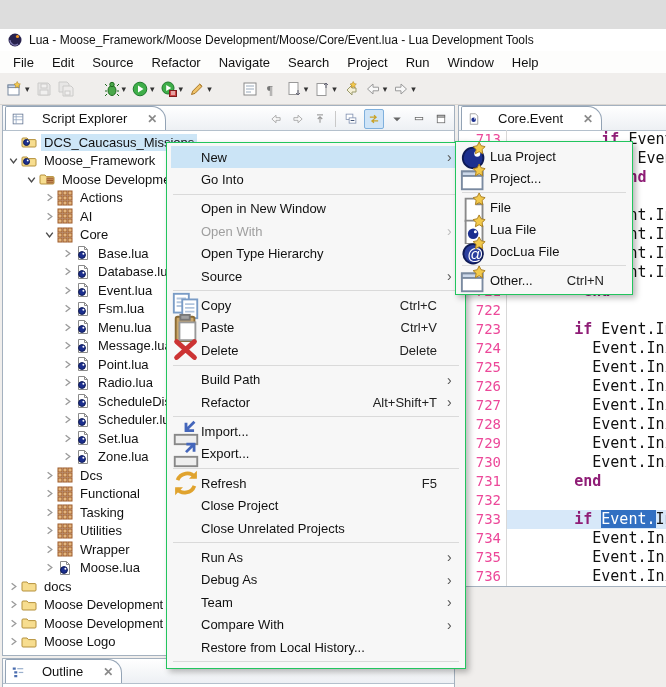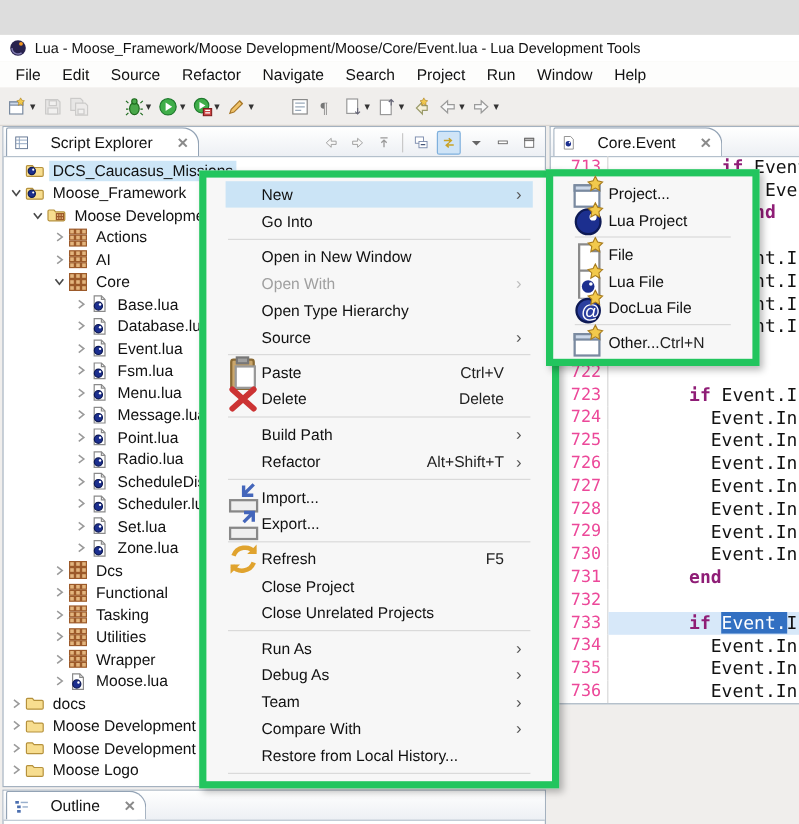--- a/index.html
+++ b/index.html
@@ -41,21 +41,21 @@
   
   .code{position:absolute;left:0;top:24px;right:0;bottom:0;overflow:hidden;font-family:"DejaVu Sans Mono",monospace;font-size:15px;}
   .cl{height:19px;display:flex;}
   .ln{width:40px;flex:none;text-align:right;padding-right:5px;margin-left:2px;color:#ec4899;font-size:14px;line-height:19px;border-right:1px solid #d8d8d8;}
   pre.ct{margin:0;padding-left:4px;white-space:pre;line-height:19px;flex:1;}
   .cl.cur pre.ct{background:var(--linehl,#d7e8f9);}
   .kw{color:var(--kw,#8f1d76);font-weight:bold;}
   .selx{background:var(--selbg,#3270c2);color:#fff;}
 
   
-  .menu{position:absolute;background:#f7f7f7;border:6px solid #22c55e;box-shadow:3px 3px 6px rgba(0,0,0,.28);padding:3px 16px;font-size:13px;box-sizing:border-box;}
+  .menu{position:absolute;background:#f7f7f7;border:1px solid #22c55e;box-shadow:3px 3px 6px rgba(0,0,0,.28);padding:3px 4px;font-size:13px;box-sizing:border-box;}
   #ctx{left:166px;top:113px;width:300px;z-index:40;}
   #nsub{left:455px;top:112px;width:178px;z-index:50;}
   .mi{display:flex;align-items:center;}
   #ctx .mi{height:22.4px;}
   #nsub .mi{height:22px;}
   .mi .mic{width:30px;display:inline-flex;justify-content:center;flex:none;}
   .mi .lab{flex:1;white-space:nowrap;}
   .mi .acc{margin-right:10px;color:#222;}
   .mi .sar{width:14px;color:#555;font-size:14px;flex:none;}
   .mi.hl{background:var(--menuhl,#cbe4f6);}
@@ -987,20 +987,33 @@
       </div>
       <div class="mi">
         <span class="mic"></span>
         <span class="lab">Source</span>
         <span class="sar">›</span>
       </div>
       <div class="msep"></div>
       <div class="mi">
         <span class="mic">
           <svg viewBox="0 0 16 16">
+            <rect x="1.5" y="1.5" width="8" height="10" fill="#fff" stroke="#7a9cc6"></rect>
+            <path d="M3 4h5M3 6h5M3 8h5" stroke="#b3c6de"></path>
+            <rect x="6" y="4.5" width="8" height="10" fill="#fff" stroke="#7a9cc6"></rect>
+            <path d="M7.5 7h5M7.5 9h5M7.5 11h5" stroke="#b3c6de"></path>
+          </svg>
+        </span>
+        <span class="lab">Copy</span>
+        <span class="acc">Ctrl+C</span>
+        <span class="sar"></span>
+      </div>
+      <div class="mi">
+        <span class="mic">
+          <svg viewBox="0 0 16 16">
             <rect x="2.5" y="2" width="10" height="13" rx="1" fill="#caa66a" stroke="#8a6a34"></rect>
             <rect x="5" y="1" width="5" height="2.6" fill="#a0a0a0" stroke="#777"></rect>
             <rect x="4.5" y="5" width="8.5" height="9.5" fill="#fff" stroke="#999"></rect>
           </svg>
         </span>
         <span class="lab">Paste</span>
         <span class="acc">Ctrl+V</span>
         <span class="sar"></span>
       </div>
       <div class="mi">
@@ -1095,37 +1108,37 @@
         <span class="mic"></span>
         <span class="lab">Restore from Local History...</span>
         <span class="sar"></span>
       </div>
       <div class="msep"></div>
     </div>
   <div class="menu submenu" id="nsub">
       <div class="mi">
         <span class="mic">
           <svg viewBox="0 0 16 16">
+            <circle cx="7" cy="9" r="5.5" fill="#1c2f8f" stroke="#0e1a55"></circle>
+            <circle cx="9.2" cy="6.8" r="1.6" fill="#fff"></circle>
+            <path d="M10.2.5l1 2 2.2.5-1.6 1.5.3 2.3-1.9-1.1-2 1.1.4-2.3L7 3l2.2-.5z" fill="#f2c94c" stroke="#a97d1e" stroke-width=".5"></path>
+          </svg>
+        </span>
+        <span class="lab">Lua Project</span>
+        <span class="sar"></span>
+      </div>
+      <div class="mi">
+        <span class="mic">
+          <svg viewBox="0 0 16 16">
             <rect x="1" y="4.5" width="11" height="9.5" fill="#fff" stroke="#7a8aa0"></rect>
             <rect x="1" y="4.5" width="11" height="2.4" fill="#cdd9ea" stroke="#7a8aa0"></rect>
             <path d="M10.2.5l1 2 2.2.5-1.6 1.5.3 2.3-1.9-1.1-2 1.1.4-2.3L7 3l2.2-.5z" fill="#f2c94c" stroke="#a97d1e" stroke-width=".5"></path>
           </svg>
         </span>
         <span class="lab">Project...</span>
-        <span class="sar"></span>
-      </div>
-      <div class="mi">
-        <span class="mic">
-          <svg viewBox="0 0 16 16">
-            <circle cx="7" cy="9" r="5.5" fill="#1c2f8f" stroke="#0e1a55"></circle>
-            <circle cx="9.2" cy="6.8" r="1.6" fill="#fff"></circle>
-            <path d="M10.2.5l1 2 2.2.5-1.6 1.5.3 2.3-1.9-1.1-2 1.1.4-2.3L7 3l2.2-.5z" fill="#f2c94c" stroke="#a97d1e" stroke-width=".5"></path>
-          </svg>
-        </span>
-        <span class="lab">Lua Project</span>
         <span class="sar"></span>
       </div>
       <div class="msep"></div>
       <div class="mi">
         <span class="mic">
           <svg viewBox="0 0 16 16">
             <path d="M3 3.5h6l3 3v9.5H3z" fill="#fff" stroke="#8a8a8a"></path>
             <path d="M9 3.5v3h3" fill="none" stroke="#8a8a8a"></path>
             <path d="M10.2.5l1 2 2.2.5-1.6 1.5.3 2.3-1.9-1.1-2 1.1.4-2.3L7 3l2.2-.5z" fill="#f2c94c" stroke="#a97d1e" stroke-width=".5"></path>
           </svg>

